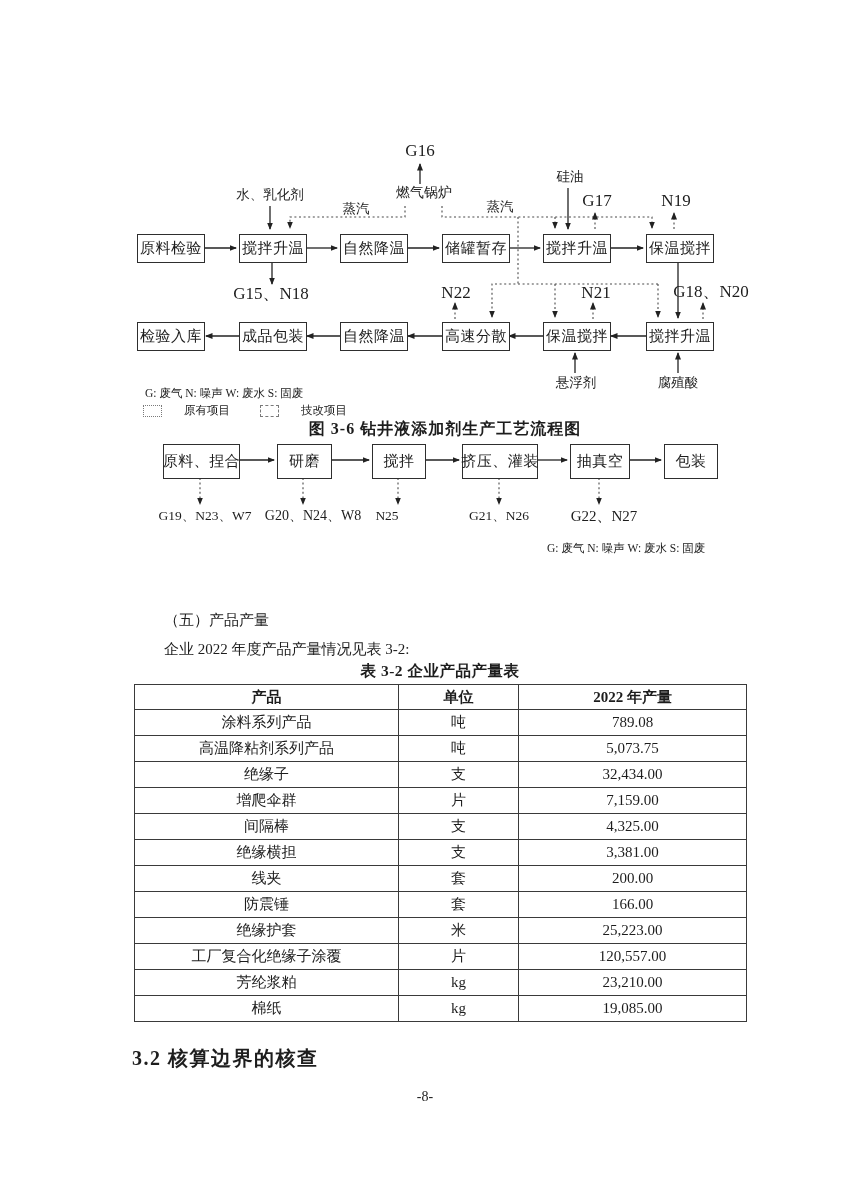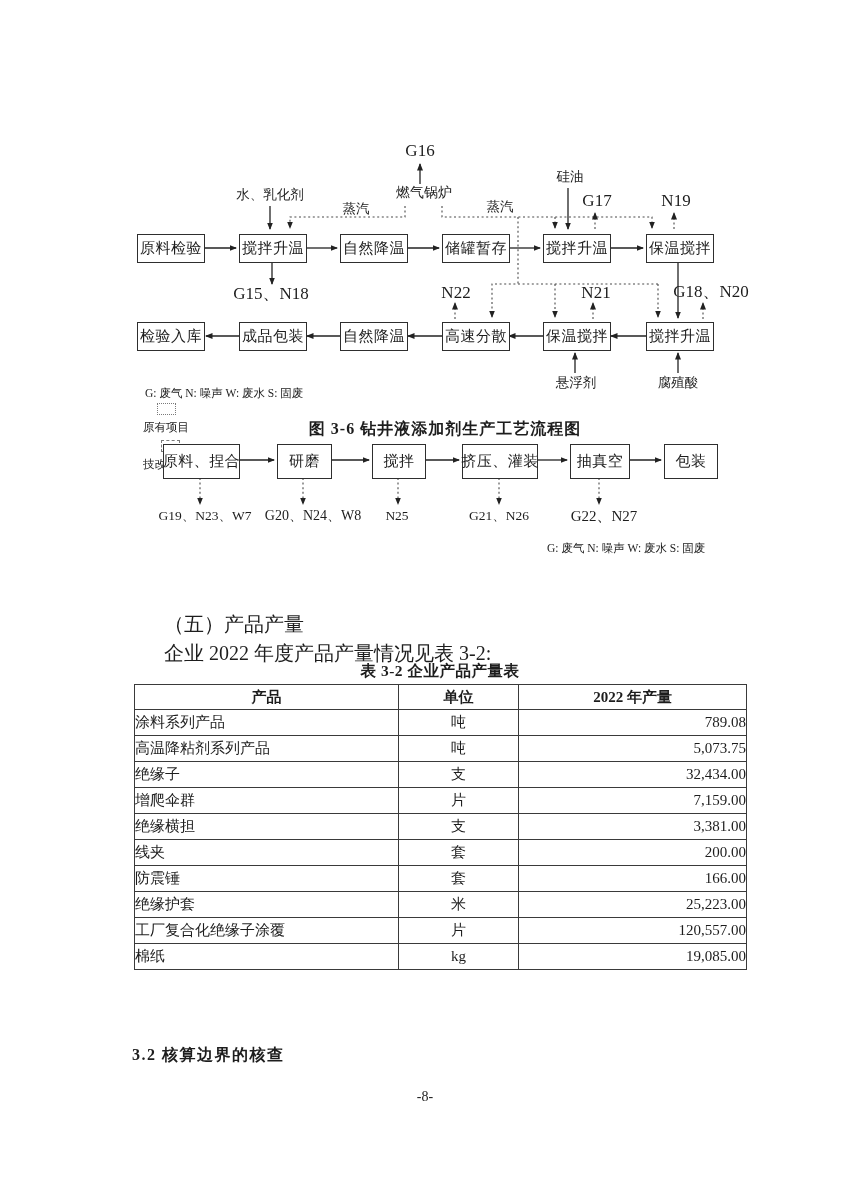--- a/index.html
+++ b/index.html
@@ -14,47 +14,47 @@
     display:flex;align-items:center;justify-content:center;
     font-size:15px;letter-spacing:0.5px;white-space:nowrap;
   }
   .fbox.tall{font-size:15px;}
   .flabel{
     position:absolute;transform:translateX(-50%);z-index:2;
     font-size:17px;white-space:nowrap;line-height:14px;
   }
   .flabel.cn{font-size:13.5px;}
   .legend-line{position:absolute;font-size:11.5px;z-index:2;white-space:nowrap;}
-  .legend-row{position:absolute;z-index:2;display:flex;align-items:center;gap:5px;font-size:11.5px;flex-direction:column;}
+  .legend-row{position:absolute;z-index:2;display:flex;align-items:center;gap:22px;font-size:11.5px;}
   .swatch{display:inline-block;width:17px;height:10px;background:#fff;}
   .swatch.dotted{border:1px dotted #7a7a7a;}
   .swatch.dashed{border:1px dashed #7a7a7a;}
   .fig-caption{
     position:absolute;z-index:2;font-weight:bold;font-size:16px;
     text-align:center;letter-spacing:1px;white-space:nowrap;
   }
-  .body-text{position:absolute;z-index:2;font-size:20px;white-space:nowrap;}
+  .body-text{position:absolute;z-index:2;font-size:15px;white-space:nowrap;}
   .table-caption{
     position:absolute;z-index:2;font-size:15.5px;font-weight:bold;
     text-align:center;letter-spacing:0.5px;
   }
   table.products{
     position:absolute;z-index:2;border-collapse:collapse;table-layout:fixed;
     border:1.8px solid #2a2a2a;
   }
   table.products th,table.products td{
-    border:1px solid #3a3a3a;overflow:hidden;white-space:nowrap;
+    border:1px solid #3a3a3a;overflow:hidden;white-space:nowrap;text-align:center;
   }
   table.products th{font-weight:bold;font-size:15px;height:24px;text-align:center;padding:0;}
   table.products td{font-size:15px;height:25px;padding:0;}
   td.c-name{text-align:left;padding-left:10px;}
   td.c-unit{text-align:center;}
   td.c-val{text-align:right;padding-right:12px;}
   .section-heading{
-    position:absolute;z-index:2;font-size:16px;font-weight:bold;
+    position:absolute;z-index:2;font-size:20px;font-weight:bold;
     letter-spacing:1.5px;white-space:nowrap;text-align:right;
   }
   .page-number{position:absolute;z-index:2;width:850px;text-align:center;font-size:14px;}
 </style>
 </head>
 <body>
 
 <div class="page">
 
   <svg class="arrow-layer" width="850" height="1204" viewBox="0 0 850 1204">
@@ -157,21 +157,21 @@
 
   <div class="fbox tall" style="left:163px;top:444px;width:75px;height:33px">原料、捏合</div>
   <div class="fbox tall" style="left:277px;top:444px;width:53px;height:33px">研磨</div>
   <div class="fbox tall" style="left:372px;top:444px;width:52px;height:33px">搅拌</div>
   <div class="fbox tall" style="left:462px;top:444px;width:74px;height:33px">挤压、灌装</div>
   <div class="fbox tall" style="left:570px;top:444px;width:58px;height:33px">抽真空</div>
   <div class="fbox tall" style="left:664px;top:444px;width:52px;height:33px">包装</div>
 
   <span class="flabel" style="left:205px;top:509px;font-size:13.5px">G19、N23、W7</span>
   <span class="flabel" style="left:313px;top:509px;font-size:14px">G20、N24、W8</span>
-  <span class="flabel" style="left:397px;top:509px;font-size:13.5px">N25</span>
+  <span class="flabel" style="left:387px;top:509px;font-size:13.5px">N25</span>
   <span class="flabel" style="left:499px;top:509px;font-size:13.5px">G21、N26</span>
   <span class="flabel" style="left:604px;top:509px;font-size:15px">G22、N27</span>
 
   <div class="legend-line" style="left:547px;top:541px">G: 废气 N: 噪声 W: 废水 S: 固废</div>
 
 
   <div class="body-text" style="left:164px;top:611px">（五）产品产量</div>
   <div class="body-text" style="left:164px;top:640px">企业 2022 年度产品产量情况见表 3-2:</div>
   <div class="table-caption" style="left:134px;top:661px;width:612px">表 3-2 企业产品产量表</div>
 
@@ -203,20 +203,25 @@
         <td class="c-name">绝缘子</td>
         <td class="c-unit">支</td>
         <td class="c-val">32,434.00</td>
       </tr>
       <tr>
         <td class="c-name">增爬伞群</td>
         <td class="c-unit">片</td>
         <td class="c-val">7,159.00</td>
       </tr>
       <tr>
+        <td class="c-name">间隔棒</td>
+        <td class="c-unit">支</td>
+        <td class="c-val">4,325.00</td>
+      </tr>
+      <tr>
         <td class="c-name">绝缘横担</td>
         <td class="c-unit">支</td>
         <td class="c-val">3,381.00</td>
       </tr>
       <tr>
         <td class="c-name">线夹</td>
         <td class="c-unit">套</td>
         <td class="c-val">200.00</td>
       </tr>
       <tr>
@@ -228,20 +233,25 @@
         <td class="c-name">绝缘护套</td>
         <td class="c-unit">米</td>
         <td class="c-val">25,223.00</td>
       </tr>
       <tr>
         <td class="c-name">工厂复合化绝缘子涂覆</td>
         <td class="c-unit">片</td>
         <td class="c-val">120,557.00</td>
       </tr>
       <tr>
+        <td class="c-name">芳纶浆粕</td>
+        <td class="c-unit">kg</td>
+        <td class="c-val">23,210.00</td>
+      </tr>
+      <tr>
         <td class="c-name">棉纸</td>
         <td class="c-unit">kg</td>
         <td class="c-val">19,085.00</td>
       </tr>
     </tbody>
   </table>
 
   <h2 class="section-heading" style="left:132px;top:1045px;margin:0">3.2 核算边界的核查</h2>
 
   <div class="page-number" style="top:1089px">-8-</div>

